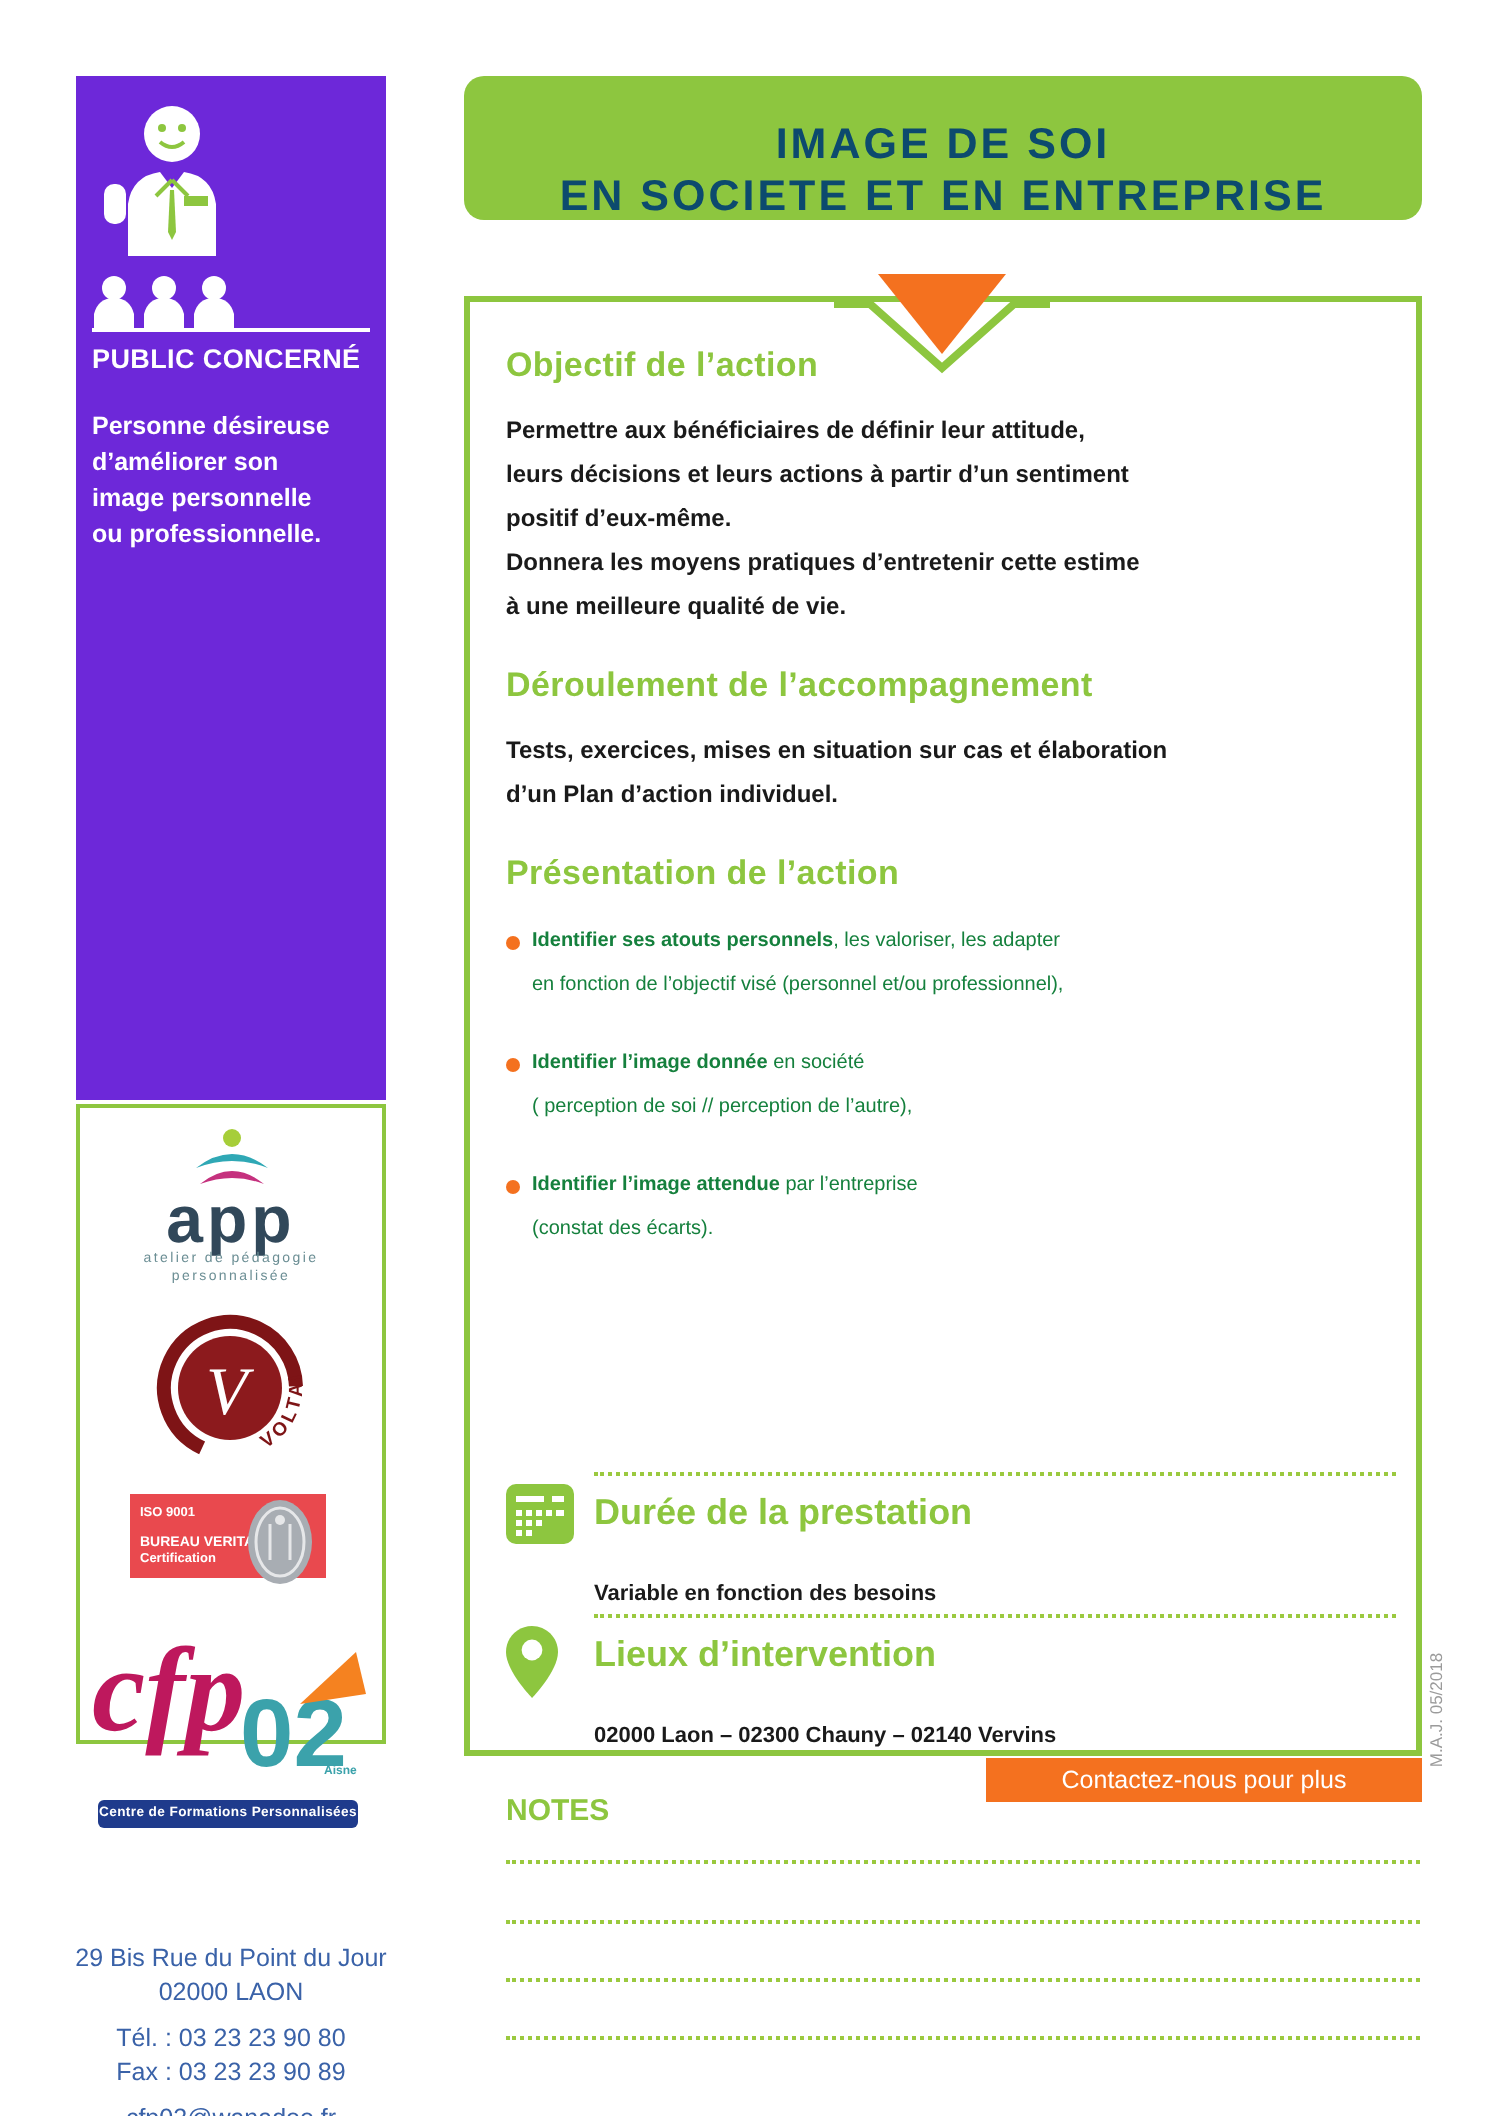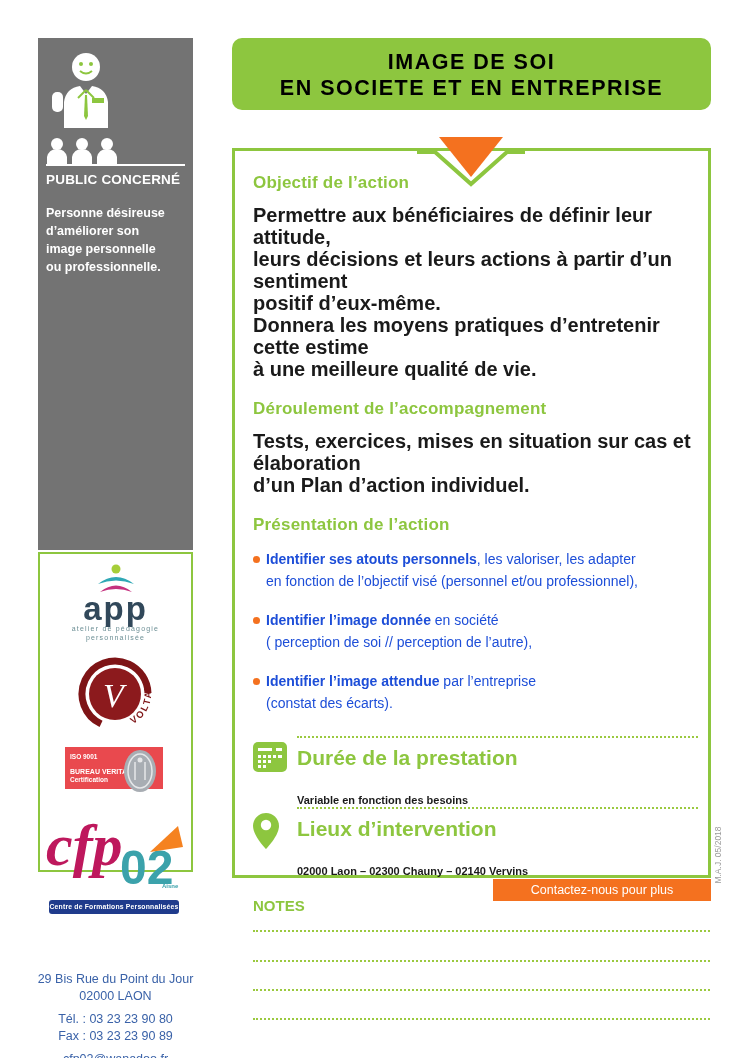--- a/index.html
+++ b/index.html
@@ -1,21 +1,21 @@
 <!DOCTYPE html>
 <html><head>
 <meta charset="utf-8">
 <style>
   * { margin:0; padding:0; box-sizing:border-box; }
   html,body { background:#ffffff; }
   body { font-family:"Liberation Sans", sans-serif; }
   .page { position:relative; width:748px; height:1058px; background:#fff; overflow:hidden; }
 
   
-  .sb-green { position:absolute; left:38px; top:38px; width:155px; height:512px; background:#737373; }
+  .sb-green { position:absolute; left:38px; top:38px; width:155px; height:512px; background:#6d28d9; }
   .sb-person { position:absolute; left:14px; top:12px; }
   .sb-grouprow { position:absolute; left:8px; top:100px; width:147px; height:28px; }
   .sb-groupline { position:absolute; left:0; top:26px; width:139px; height:2px; background:#fff; }
   .sb-public { position:absolute; left:8px; top:134px; color:#fff; font-weight:bold; font-size:13.5px; letter-spacing:0.2px; }
   .sb-audience { position:absolute; left:8px; top:166px; color:#fff; font-size:12.5px; font-weight:bold; line-height:18px; }
 
   .sb-logos { position:absolute; left:38px; top:552px; width:155px; height:320px; background:#fff; border:2px solid #8DC63F; }
   .applogo { position:absolute; left:0; top:10px; width:151px; text-align:center; }
   .applogo .app-word { font-size:33px; font-weight:bold; color:#31485A; letter-spacing:2px; line-height:30px; margin-top:-4px; }
   .applogo .app-sub { font-size:7px; color:#6B8E94; letter-spacing:1.2px; line-height:9px; }
@@ -29,42 +29,42 @@
   .cfp-logo { position:absolute; left:38px; top:826px; width:155px; height:92px; }
   .cfp-word { position:absolute; left:8px; top:-16px; font-family:"Liberation Serif", serif; font-style:italic; font-weight:bold; font-size:60px; color:#be185d; line-height:70px; }
   .cfp-num { position:absolute; left:82px; top:22px; font-weight:bold; font-size:48px; color:#3BA2AB; line-height:40px; }
   .cfp-tri { position:absolute; left:112px; top:0; }
   .cfp-dept { position:absolute; left:124px; top:57px; font-size:6px; font-weight:bold; color:#3BA2AB; }
   .cfp-banner { position:absolute; left:11px; top:74px; width:130px; height:14px; background:#1F3B8C; border-radius:3px; color:#fff; font-size:6.8px; font-weight:bold; text-align:center; line-height:14px; letter-spacing:0.2px; }
   .sb-address { position:absolute; left:18px; top:971px; width:195px; text-align:center; color:#3A62A8; font-size:12.5px; line-height:17px; }
   .addr-gap { height:6px; }
 
   
-  .hdr { position:absolute; left:232px; top:38px; width:479px; height:72px; background:#8DC63F; border-radius:10px; color:#000000; text-align:center; font-weight:bold; font-size:21.5px; letter-spacing:1.5px; padding-top:11px; line-height:26px; }
+  .hdr { position:absolute; left:232px; top:38px; width:479px; height:72px; background:#8DC63F; border-radius:10px; color:#0c4a6e; text-align:center; font-weight:bold; font-size:21.5px; letter-spacing:1.5px; padding-top:21px; line-height:26px; }
 
   .main-box { position:absolute; left:232px; top:148px; width:479px; height:730px; border:3px solid #8DC63F; background:#fff; }
   .notch { position:absolute; left:168px; top:-19px; }
   .box-content { padding:16px 14px 0 18px; }
   h2.sec { color:#8DC63F; font-size:17px; font-weight:bold; letter-spacing:0.2px; }
   .sec-obj { margin:6px 0 11px 0; }
   .sec-der { margin:19px 0 11px 0; }
   .sec-pre { margin:19px 0 13px 0; }
-  .bline { font-size:20px; font-weight:bold; color:#1A1A1A; line-height:22px; }
+  .bline { font-size:12px; font-weight:bold; color:#1A1A1A; line-height:22px; }
   .bullets { margin-top:2px; }
-  .bullet { position:relative; padding-left:13px; margin-bottom:17px; font-size:14px; color:#1d4ed8; line-height:22px; }
+  .bullet { position:relative; padding-left:13px; margin-bottom:17px; font-size:10px; color:#15803d; line-height:22px; }
   .bullet .dot { position:absolute; left:0; top:8px; width:7px; height:7px; border-radius:50%; background:#F4711F; }
   .bullet .bld { font-weight:bold; }
 
   .info-row { position:absolute; left:15px; right:10px; }
   .info-row.r1 { top:585px; }
   .info-row.r2 { top:656px; }
   .row-icon { position:absolute; left:3px; top:6px; }
   .row-body { margin-left:47px; }
   .dotline { height:0; border-top:2px dotted #9BC93F; }
-  .info-row h3 { color:#8DC63F; font-size:21px; font-weight:bold; margin-top:8px; }
+  .info-row h3 { color:#8DC63F; font-size:18px; font-weight:bold; margin-top:8px; }
   .info-row .info-text { font-size:11px; font-weight:bold; color:#1A1A1A; margin-top:24px; }
 
   .contact-bar { position:absolute; left:493px; top:879px; width:218px; height:22px; background:#F4711F; color:#fff; font-size:12.5px; text-align:center; line-height:22px; }
   .notes-title { position:absolute; left:253px; top:897px; color:#8DC63F; font-size:15px; font-weight:bold; }
   .note-line { position:absolute; left:253px; width:457px; height:0; border-top:2px dotted #9BC93F; }
   .nl1 { top:930px; } .nl2 { top:960px; } .nl3 { top:989px; } .nl4 { top:1018px; }
   .maj { position:absolute; left:684px; top:849px; width:70px; height:12px; transform:rotate(-90deg); font-size:8.5px; color:#9B9B9B; text-align:center; }
 </style>
 </head>
 <body>

